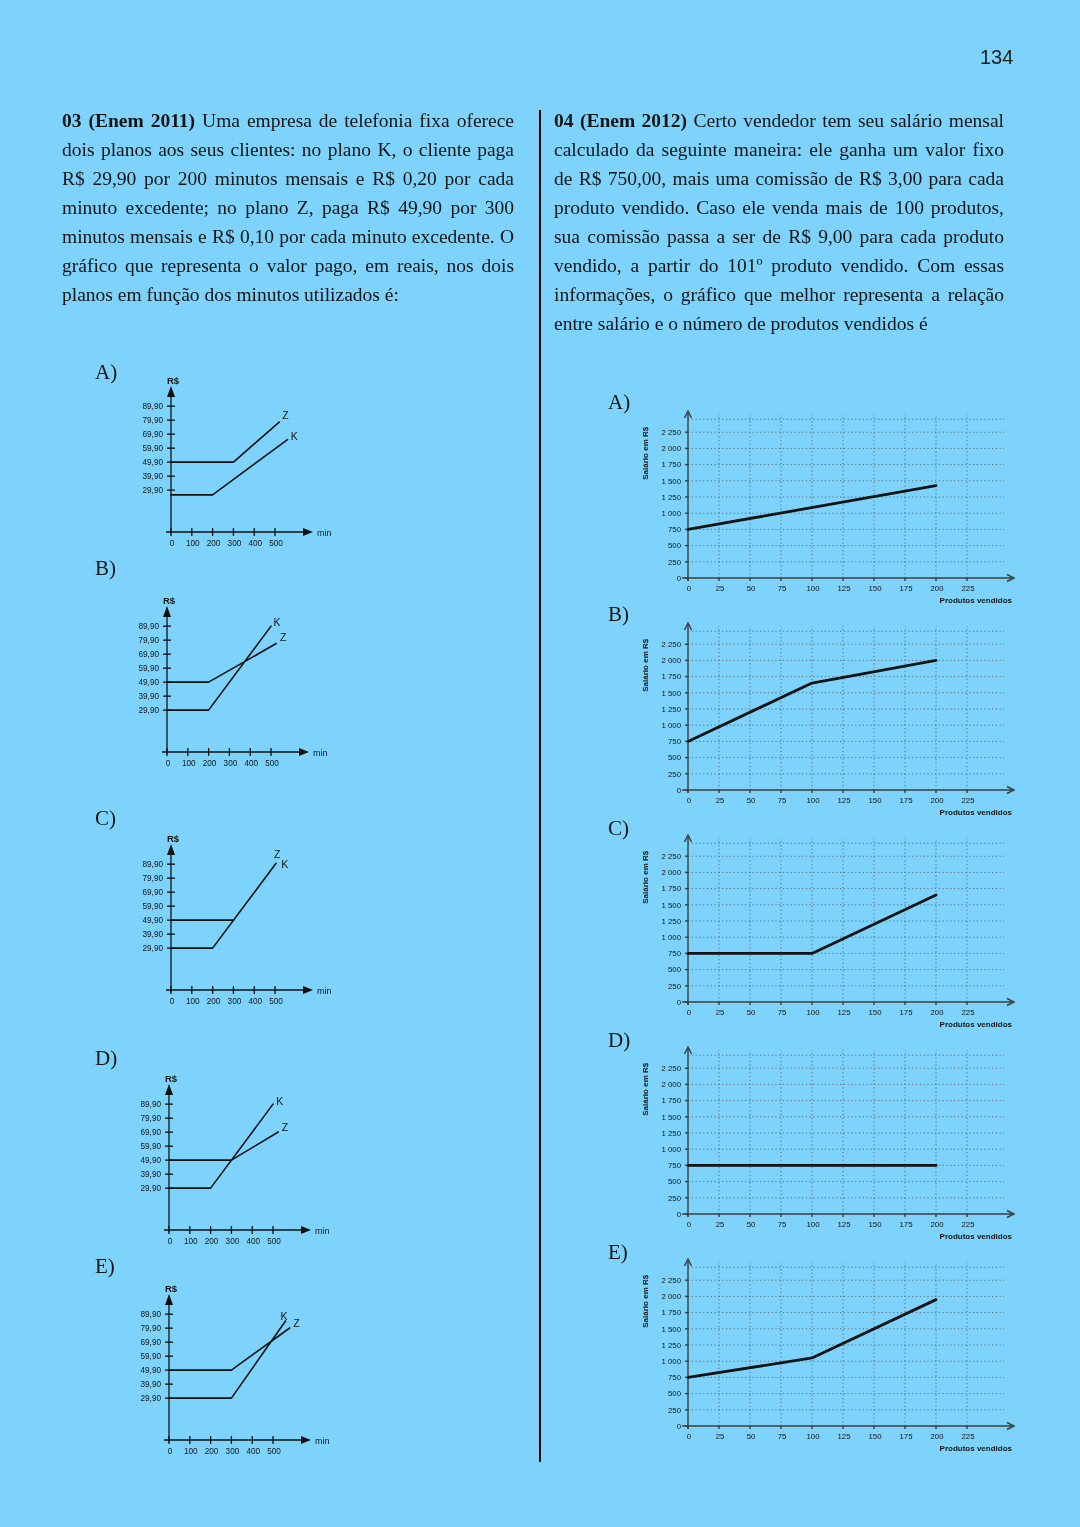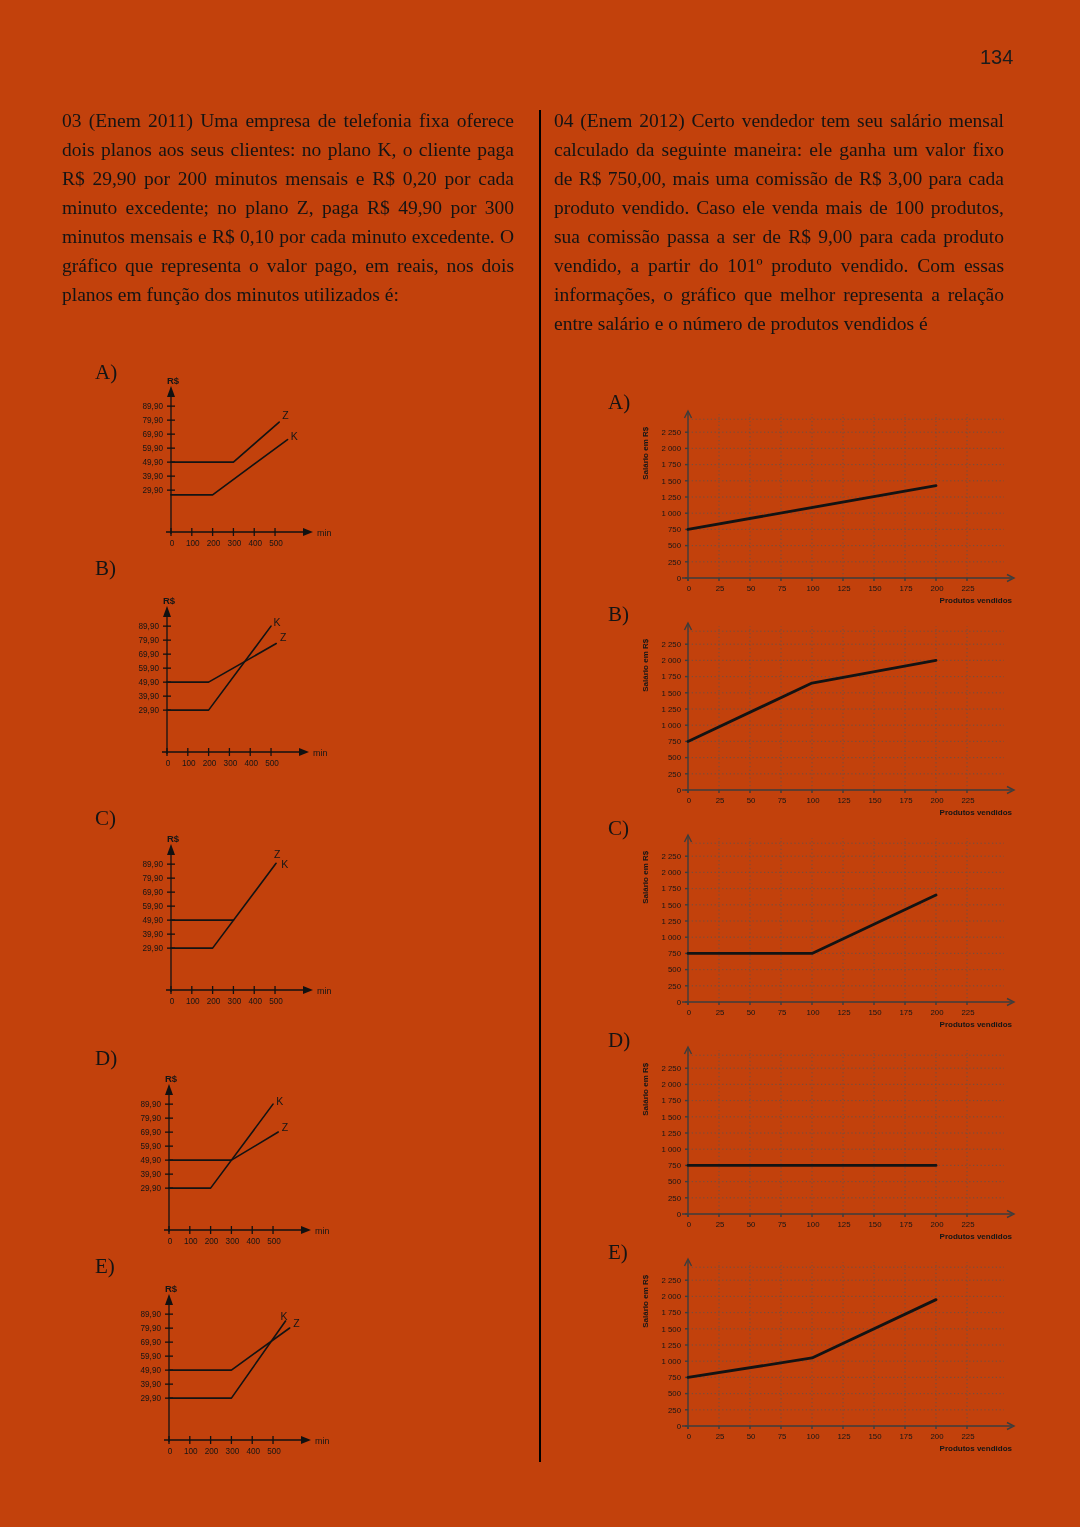--- a/index.html
+++ b/index.html
@@ -1,23 +1,23 @@
 <!DOCTYPE html>
 <html><head>
 <meta charset="utf-8">
 <style>
   html,body{margin:0;padding:0;background:#fff;}
-  .page{position:relative;width:1080px;height:1527px;background:#c2410c;
+  .page{position:relative;width:1080px;height:1527px;background:#7dd3fc;
         font-family:"Liberation Serif",serif;color:#111;overflow:hidden;}
   .page-number{position:absolute;top:46px;left:980px;
         font-family:"Liberation Sans",sans-serif;font-size:20px;color:#1c1c1c;}
   .divider{position:absolute;left:539px;top:110px;width:2px;height:1352px;background:#000;}
   .qtext{position:absolute;width:452px;margin:0;font-size:19.5px;line-height:29px;
         text-align:justify;color:#141414;}
-  .qtext b{font-weight:normal;}
+  .qtext b{font-weight:bold;}
   #q3text{left:62px;top:106px;}
   #q4text{left:554px;top:106px;width:450px;}
   .opt{position:absolute;}
   .optlabel{position:absolute;left:0;top:0;font-size:21px;color:#141414;}
   .opt svg{position:absolute;overflow:visible;}
   #q3a{left:95px;top:360px;}  #q3a svg{left:30px;top:14px;}
   #q3b{left:95px;top:556px;}  #q3b svg{left:26px;top:38px;}
   #q3c{left:95px;top:806px;}  #q3c svg{left:30px;top:26px;}
   #q3d{left:95px;top:1046px;} #q3d svg{left:28px;top:26px;}
   #q3e{left:95px;top:1254px;} #q3e svg{left:28px;top:28px;}

